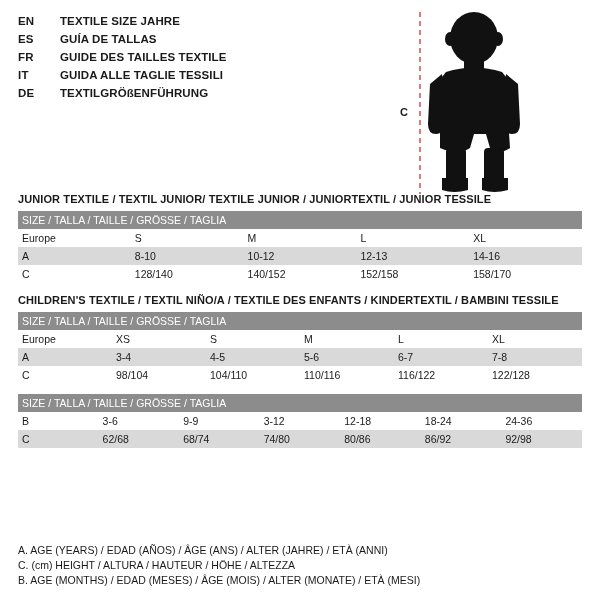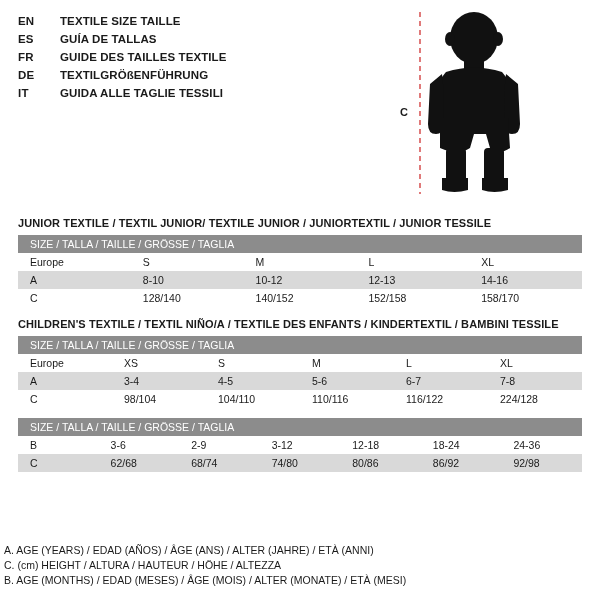--- a/index.html
+++ b/index.html
@@ -62,21 +62,21 @@
     position: absolute;
     left: 2px;
     top: 98px;
     font-size: 11px;
     font-weight: bold;
   }
 
   
   .sections {
     position: absolute;
-    top: 216px;
+    top: 192px;
     left: 18px;
     right: 18px;
   }
   .section {
     margin-bottom: 10px;
   }
   .section-title {
     font-size: 11px;
     font-weight: bold;
     letter-spacing: 0.1px;
@@ -86,21 +86,21 @@
   .section-title.two-line {
     line-height: 14px;
   }
   table.size-table {
     border-collapse: collapse;
     width: 100%;
     table-layout: fixed;
     font-size: 10.5px;
   }
   table.size-table td {
-    padding: 2px 0 2px 12px;
+    padding: 2px 0 2px 4px;
     line-height: 14px;
   }
   tr.head-row td {
     background: #8c8c8c;
     color: #ffffff;
     font-weight: normal;
     font-size: 10.5px;
   }
   tr.shade td {
     background: #d9d9d9;
@@ -109,54 +109,54 @@
     background: #ffffff;
     margin-left: 16px;
   }
   .rowlabel {
     width: 46px;
   }
 
   
   .legend {
     position: absolute;
-    left: 4px;
+    left: 18px;
     bottom: 12px;
     font-size: 10.5px;
     line-height: 15px;
   }
   .legend div {
     white-space: nowrap;
   }
 </style>
 </head>
 <body>
 
 <div class="page">
 
   <div class="header">
     <div class="lang-row">
       <span class="lang-code">EN</span>
-      <span class="lang-title">TEXTILE SIZE TAILLE</span>
+      <span class="lang-title">TEXTILE SIZE JAHRE</span>
     </div>
     <div class="lang-row">
       <span class="lang-code">ES</span>
       <span class="lang-title">GUÍA DE TALLAS</span>
     </div>
     <div class="lang-row">
       <span class="lang-code">FR</span>
       <span class="lang-title">GUIDE DES TAILLES TEXTILE</span>
     </div>
     <div class="lang-row">
+      <span class="lang-code">IT</span>
+      <span class="lang-title">GUIDA ALLE TAGLIE TESSILI</span>
+    </div>
+    <div class="lang-row">
       <span class="lang-code">DE</span>
       <span class="lang-title">TEXTILGRÖßENFÜHRUNG</span>
-    </div>
-    <div class="lang-row">
-      <span class="lang-code">IT</span>
-      <span class="lang-title">GUIDA ALLE TAGLIE TESSILI</span>
     </div>
   </div>
 
   <div class="figure-area">
     <span class="c-label">C</span>
     <svg width="180" height="190" viewBox="0 0 180 190">
 
       <line x1="22" y1="4" x2="22" y2="186" stroke="#cc2222" stroke-width="1.2" stroke-dasharray="5,4"></line>
       <g fill="#111111">
 
@@ -239,36 +239,36 @@
           <td>5-6</td>
           <td>6-7</td>
           <td>7-8</td>
         </tr>
         <tr class="plain">
           <td class="rowlabel">C</td>
           <td>98/104</td>
           <td>104/110</td>
           <td>110/116</td>
           <td>116/122</td>
-          <td>224/128</td>
+          <td>122/128</td>
         </tr>
       </tbody>
         </table>
     </div>
 
     <div class="section">
       <table class="size-table">
         <tbody>
             <tr class="head-row">
           <td colspan="7">SIZE / TALLA / TAILLE / GRÖSSE / TAGLIA</td>
         </tr>
         <tr class="plain">
           <td class="rowlabel">B</td>
           <td>3-6</td>
-          <td>2-9</td>
+          <td>9-9</td>
           <td>3-12</td>
           <td>12-18</td>
           <td>18-24</td>
           <td>24-36</td>
         </tr>
         <tr class="shade">
           <td class="rowlabel">C</td>
           <td>62/68</td>
           <td>68/74</td>
           <td>74/80</td>

